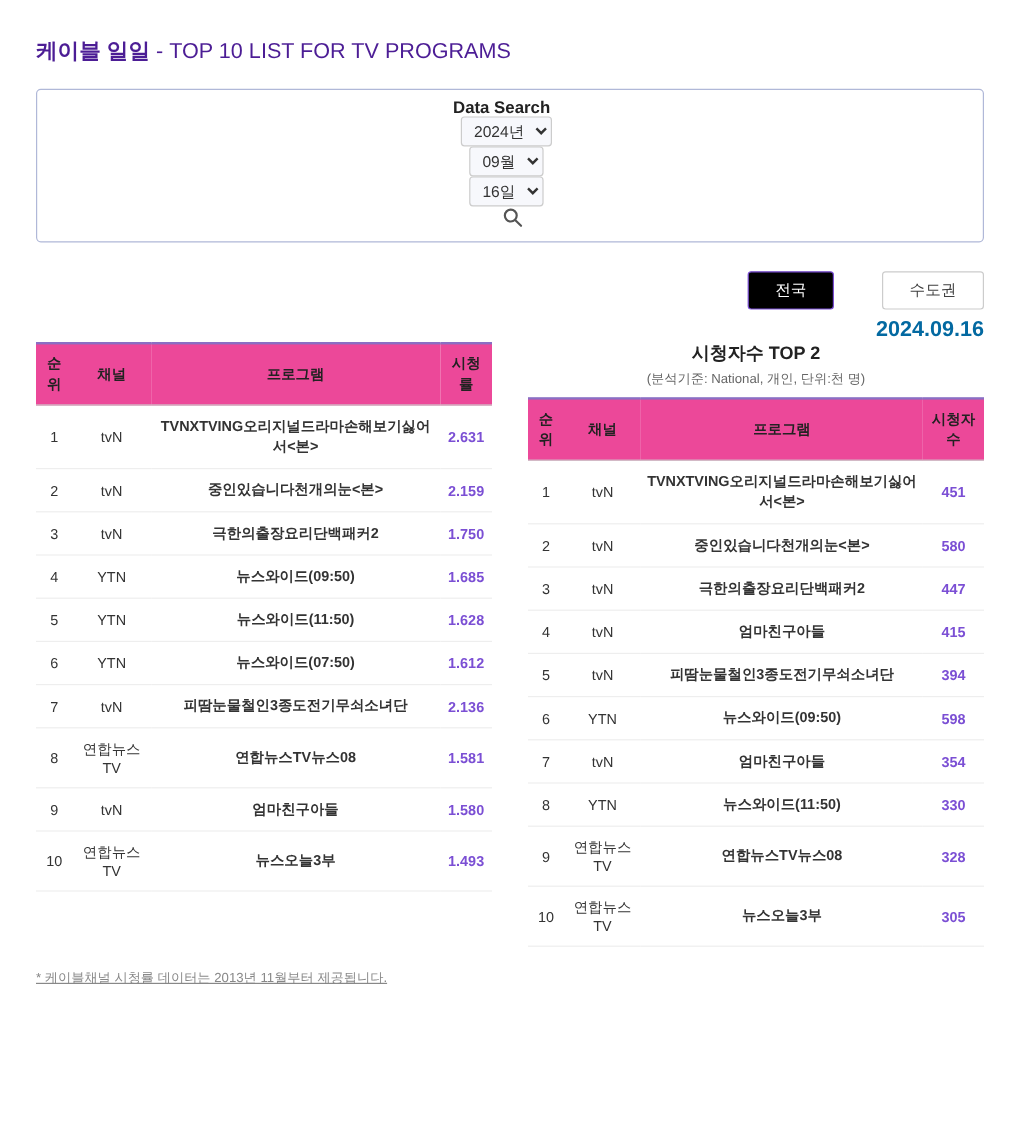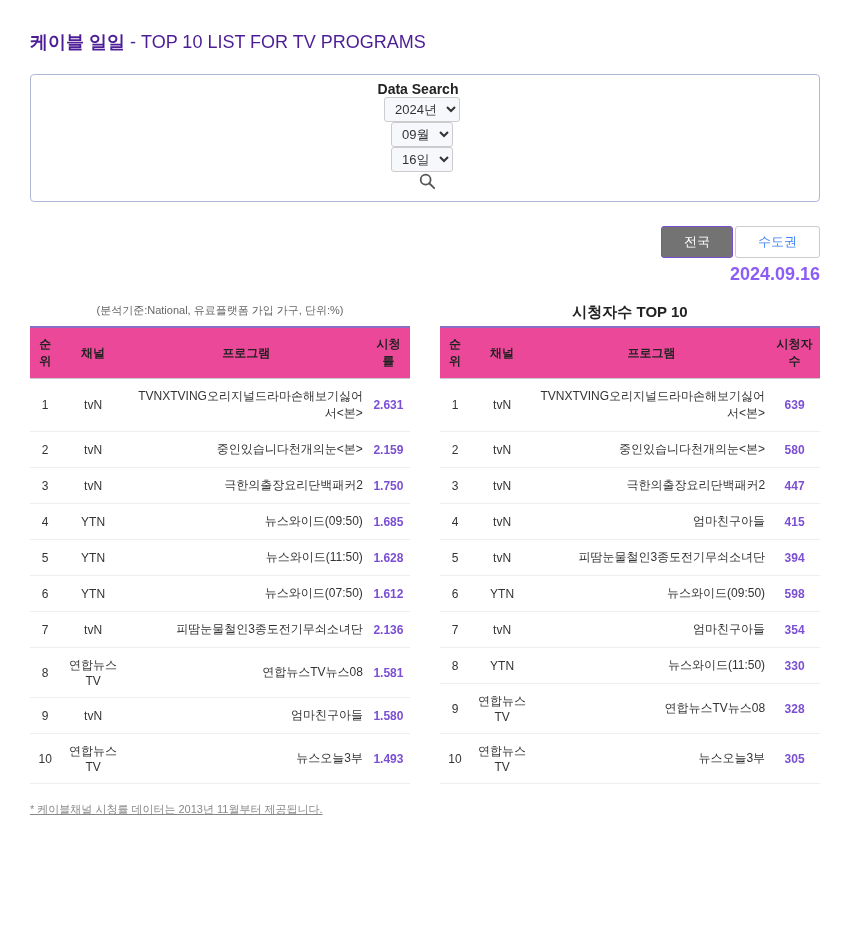--- a/index.html
+++ b/index.html
@@ -65,35 +65,35 @@
       gap: 2px;
     }
     .region-tab {
       padding: 6px 22px;
       border: 1px solid #ccc;
       cursor: pointer;
       font-size: 13px;
       border-radius: 3px;
     }
     .region-tab.active {
-      background: #737373;
+      background: #000000;
       color: #fff;
       border-color: #7b4fd4;
     }
     .region-tab.inactive {
       background: #fff;
-      color: #3b82f6;
+      color: #404040;
       border-color: #ccc;
+      margin-left: 38px;
     }
     .date-header {
       text-align: right;
-      color: #8b5cf6;
+      color: #0369a1;
       font-size: 18px;
       font-weight: 700;
-      margin-bottom: 18px;
     }
     .tables-wrapper {
       display: flex;
       gap: 30px;
       align-items: flex-start;
     }
     .table-section {
       flex: 1;
     }
     .table-title {
@@ -132,22 +132,23 @@
       padding: 9px 4px;
       text-align: center;
       font-size: 12px;
       color: #333;
     }
     .rating-val {
       color: #7b4fd4;
       font-weight: 600;
     }
     .prog-name {
-      text-align: right;
+      text-align: center;
       font-size: 12px;
+      font-weight: bold;
     }
     .footnote {
       font-size: 11px;
       color: #888;
       margin-top: 18px;
       text-decoration: underline;
     }
   </style>
 </head>
 <body>
@@ -178,21 +179,20 @@
 <div class="region-tabs">
   <button class="region-tab active">전국</button>
   <button class="region-tab inactive">수도권</button>
 </div>
 
 <div class="date-header">2024.09.16</div>
 
 <div class="tables-wrapper">
 
   <div class="table-section">
-    <div class="table-subtitle">(분석기준:National, 유료플랫폼 가입 가구, 단위:%)</div>
     <table>
       <thead>
         <tr>
           <th>순위</th>
           <th>채널</th>
           <th>프로그램</th>
           <th>시청률</th>
         </tr>
       </thead>
       <tbody id="left-table-body">
@@ -254,36 +254,37 @@
       <td>10</td>
       <td>연합뉴스TV</td>
       <td class="prog-name">뉴스오늘3부</td>
       <td class="rating-val">1.493</td>
     </tr>
         </tbody>
     </table>
   </div>
 
   <div class="table-section">
-    <div class="table-title">시청자수 TOP 10</div>
+    <div class="table-title">시청자수 TOP 2</div>
+    <div class="table-subtitle">(분석기준: National, 개인, 단위:천 명)</div>
     <table>
       <thead>
         <tr>
           <th>순위</th>
           <th>채널</th>
           <th>프로그램</th>
           <th class="viewers-header">시청자수</th>
         </tr>
       </thead>
       <tbody id="right-table-body">
       <tr>
       <td>1</td>
       <td>tvN</td>
       <td class="prog-name">TVNXTVING오리지널드라마손해보기싫어서&lt;본&gt;</td>
-      <td class="rating-val">639</td>
+      <td class="rating-val">451</td>
     </tr>
           <tr>
       <td>2</td>
       <td>tvN</td>
       <td class="prog-name">중인있습니다천개의눈&lt;본&gt;</td>
       <td class="rating-val">580</td>
     </tr>
           <tr>
       <td>3</td>
       <td>tvN</td>

